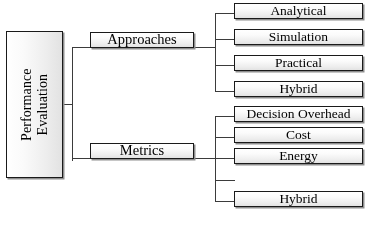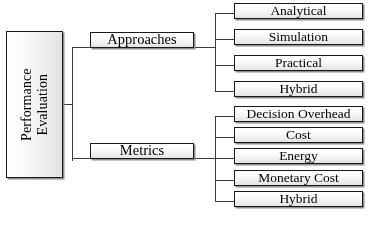--- a/index.html
+++ b/index.html
@@ -140,20 +140,17 @@
 
   <div class="node leaf" style="top:106px;">
     <span>Decision Overhead</span>
   </div>
   <div class="node leaf" style="top:127px;">
     <span>Cost</span>
   </div>
   <div class="node leaf" style="top:148px;">
     <span>Energy</span>
   </div>
-  <div class="node leaf" style="top:170px;">
-    <span>Monetary Cost</span>
-  </div>
   <div class="node leaf" style="top:191px;">
     <span>Hybrid</span>
   </div>
 
 </div>
 
 </body></html>

